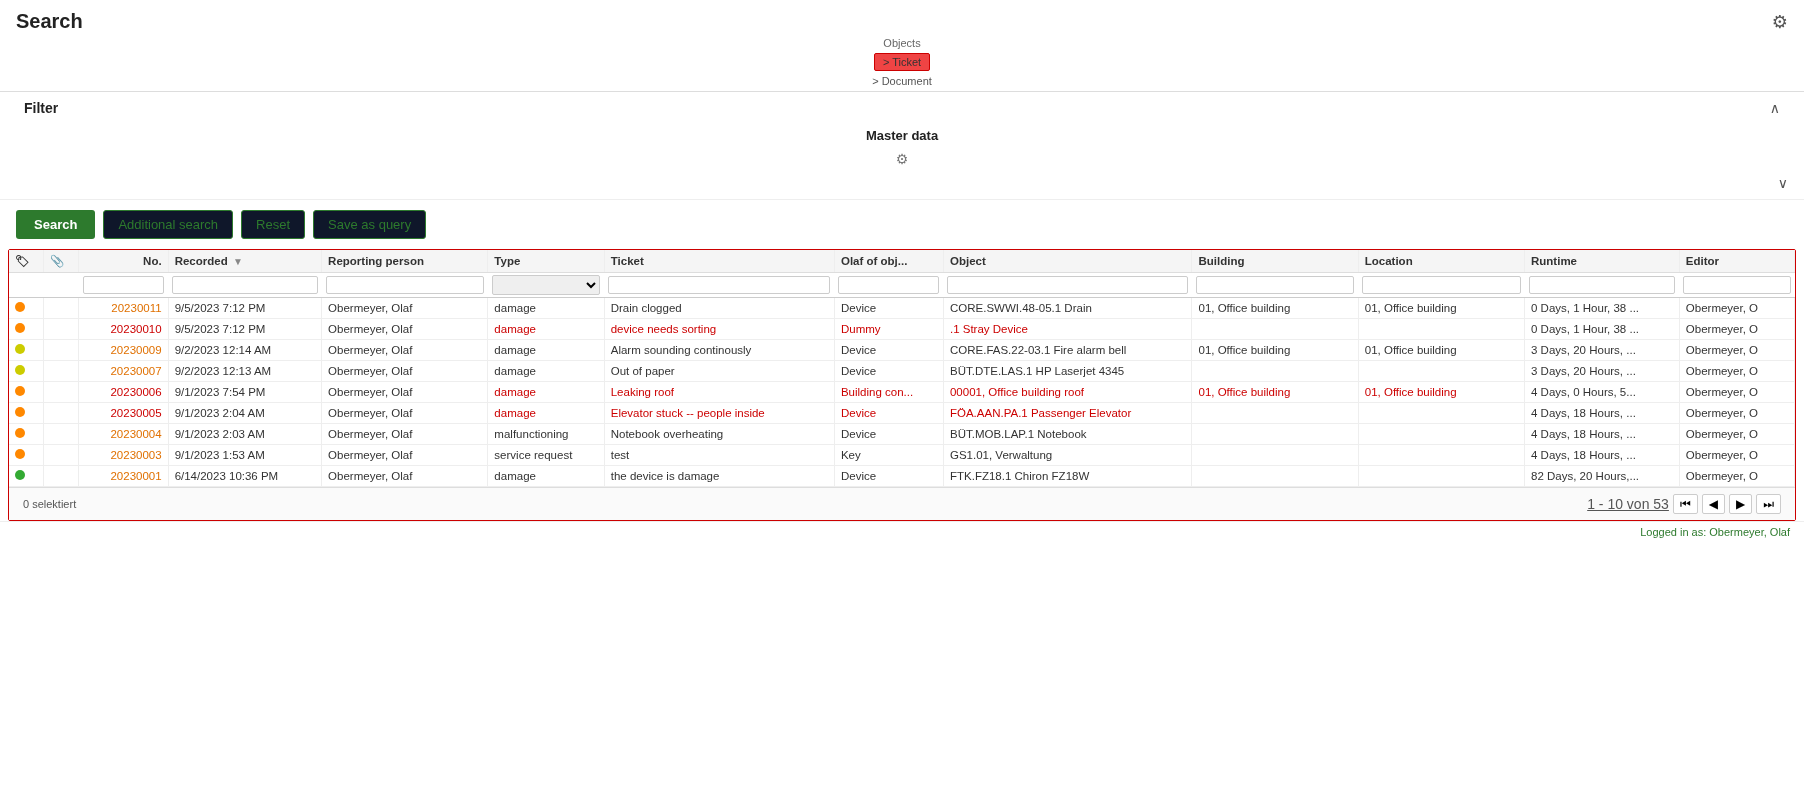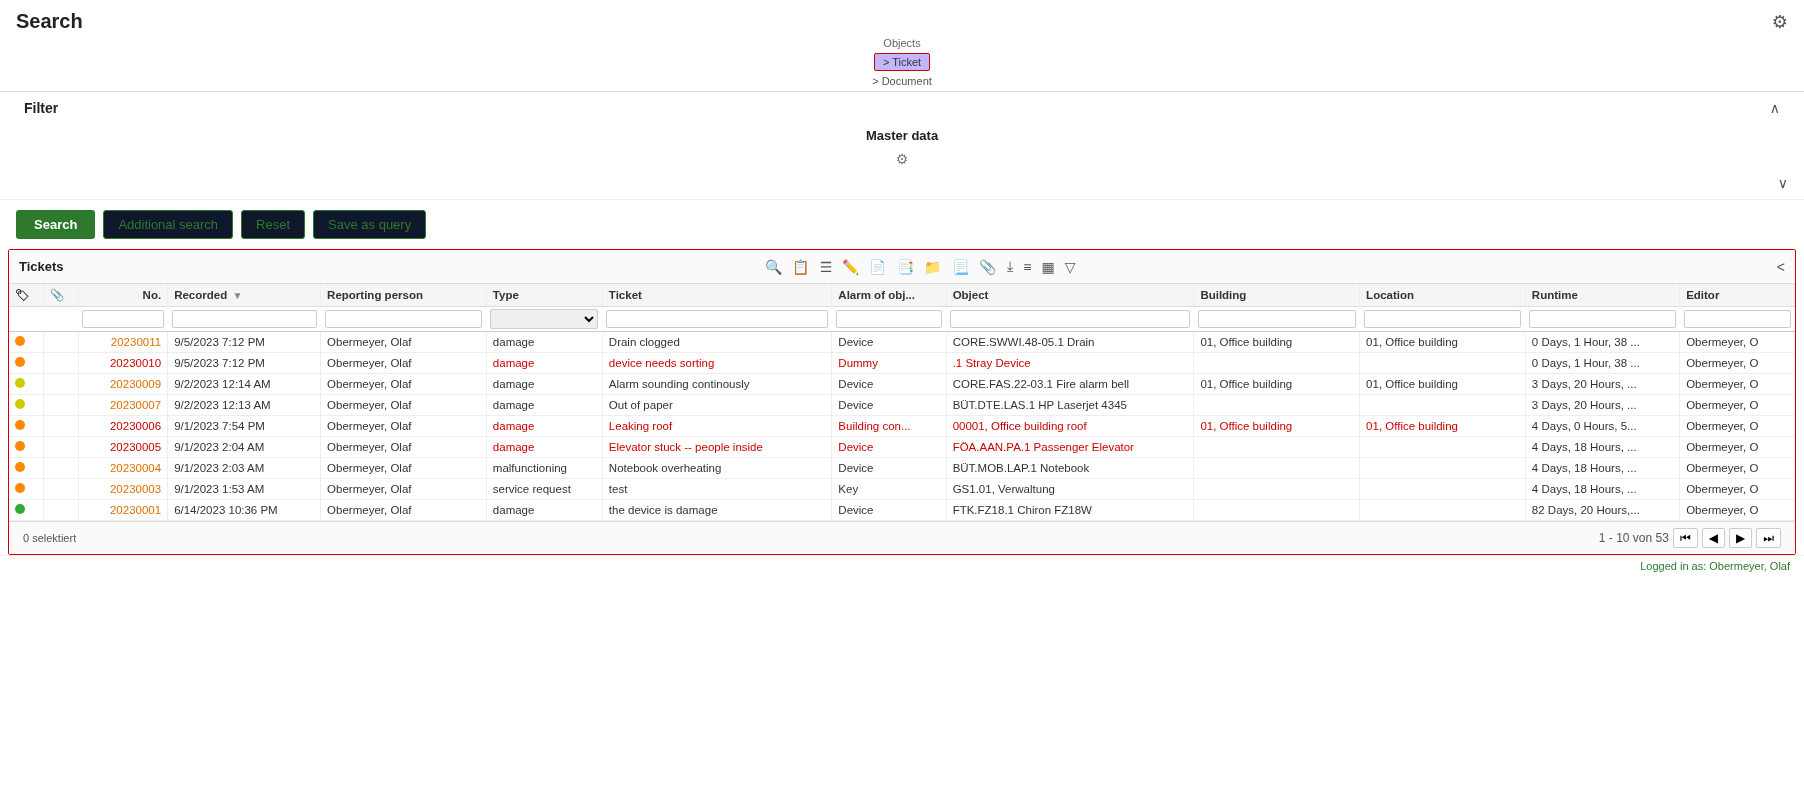--- a/index.html
+++ b/index.html
@@ -4,21 +4,21 @@
   <style>
     * { box-sizing: border-box; margin: 0; padding: 0; }
     body { font-family: Arial, sans-serif; font-size: 12px; background: #fff; color: #333; overflow-x: hidden; }
     
     .top-bar { display: flex; align-items: center; justify-content: space-between; padding: 10px 16px 4px; }
     .top-bar h1 { font-size: 20px; font-weight: bold; color: #222; }
     .gear-icon { font-size: 18px; color: #555; cursor: pointer; }
     
     .objects-bar { padding: 0 16px 4px; font-size: 11px; color: #666; display: flex; align-items: center; gap: 4px; flex-direction: column; }
     .objects-label { color: #666; }
-    .breadcrumb-ticket { border: 1.5px solid #c00; color: #333; padding: 2px 8px; border-radius: 2px; cursor: pointer; font-size: 11px; background: #c4b5fd; }
+    .breadcrumb-ticket { border: 1.5px solid #c00; color: #333; padding: 2px 8px; border-radius: 2px; cursor: pointer; font-size: 11px; background: #ef4444; }
     .breadcrumb-doc { color: #555; font-size: 11px; }
     
     .filter-section { border-top: 1px solid #ddd; margin: 0 0 0 0; }
     .filter-header { display: flex; align-items: center; justify-content: space-between; padding: 8px 24px; cursor: pointer; }
     .filter-header h2 { font-size: 14px; font-weight: bold; color: #222; }
     .filter-chevron { font-size: 14px; color: #555; }
     
     .master-data-bar { display: flex; align-items: center; gap: 8px; padding: 4px 16px 8px; border-bottom: 1px solid #eee; flex-direction: column; }
     .master-data-label { font-size: 13px; font-weight: bold; color: #222; }
     .master-data-gear { font-size: 14px; color: #777; cursor: pointer; }
@@ -62,21 +62,21 @@
     .col-runtime { width: 110px; }
     .col-editor { width: 90px; }
     
     .link-orange { color: #e07000; text-decoration: none; cursor: pointer; text-align: right; }
     .link-red { color: #c00; text-decoration: none; cursor: pointer; }
     
     .sort-arrow { font-size: 10px; color: #888; margin-left: 2px; }
     
     .footer-bar { display: flex; align-items: center; justify-content: space-between; padding: 6px 14px; border-top: 1px solid #ddd; background: #fafafa; font-size: 11px; color: #555; }
     .pagination { display: flex; align-items: center; gap: 4px; }
-    .pagination span { font-size: 12px; }
+    .pagination span { font-size: 14px; text-decoration: underline; }
     .page-btn { border: 1px solid #ccc; background: #fff; padding: 2px 6px; border-radius: 2px; cursor: pointer; font-size: 12px; }
     
     .bottom-status { display: flex; align-items: center; justify-content: space-between; padding: 4px 14px; font-size: 11px; color: #555; border-top: 1px solid #eee; }
     .logged-in { color: #2d7a2d; }
   </style>
 </head>
 <body>
 
 <div class="top-bar">
   <h1>Search</h1>
@@ -102,52 +102,33 @@
 </div>
 
 <div class="action-bar">
   <button class="btn-search">Search</button>
   <button class="btn-outline">Additional search</button>
   <button class="btn-outline">Reset</button>
   <button class="btn-outline">Save as query</button>
 </div>
 
 <div class="tickets-section">
-  <div class="tickets-header">
-    <span class="tickets-title">Tickets</span>
-    <div class="toolbar">
-      <span class="toolbar-icon">🔍</span>
-      <span class="toolbar-icon">📋</span>
-      <span class="toolbar-icon">☰</span>
-      <span class="toolbar-icon">✏️</span>
-      <span class="toolbar-icon">📄</span>
-      <span class="toolbar-icon">📑</span>
-      <span class="toolbar-icon">📁</span>
-      <span class="toolbar-icon">📃</span>
-      <span class="toolbar-icon">📎</span>
-      <span class="toolbar-icon">⤓</span>
-      <span class="toolbar-icon">≡</span>
-      <span class="toolbar-icon">▦</span>
-      <span class="toolbar-icon">▽</span>
-    </div>
-    <span class="tickets-collapse">&lt;</span>
-  </div>
 
   <div class="table-wrap">
     <table>
       <thead>
         <tr>
           <th class="col-flag">🏷</th>
           <th class="col-attach">📎</th>
           <th class="col-no">No.</th>
           <th class="col-recorded">Recorded <span class="sort-arrow">▼</span></th>
           <th class="col-person">Reporting person</th>
           <th class="col-type">Type</th>
           <th class="col-ticket">Ticket</th>
-          <th class="col-typeobj">Alarm of obj...</th>
+          <th class="col-typeobj">Olaf of obj...</th>
           <th class="col-object">Object</th>
           <th class="col-building">Building</th>
           <th class="col-location">Location</th>
           <th class="col-runtime">Runtime</th>
           <th class="col-editor">Editor</th>
         </tr>
         <tr class="filter-row">
           <td class="col-flag"></td>
           <td class="col-attach"></td>
           <td class="col-no"><input type="text" style=""></td>

